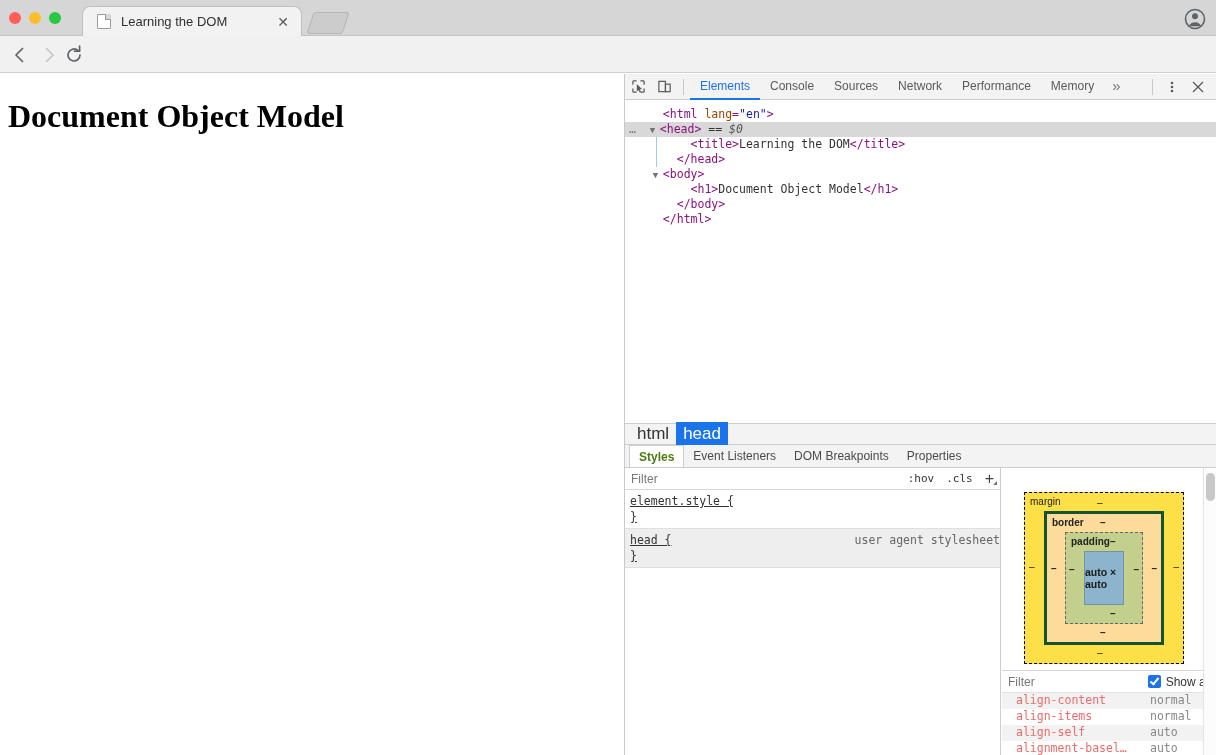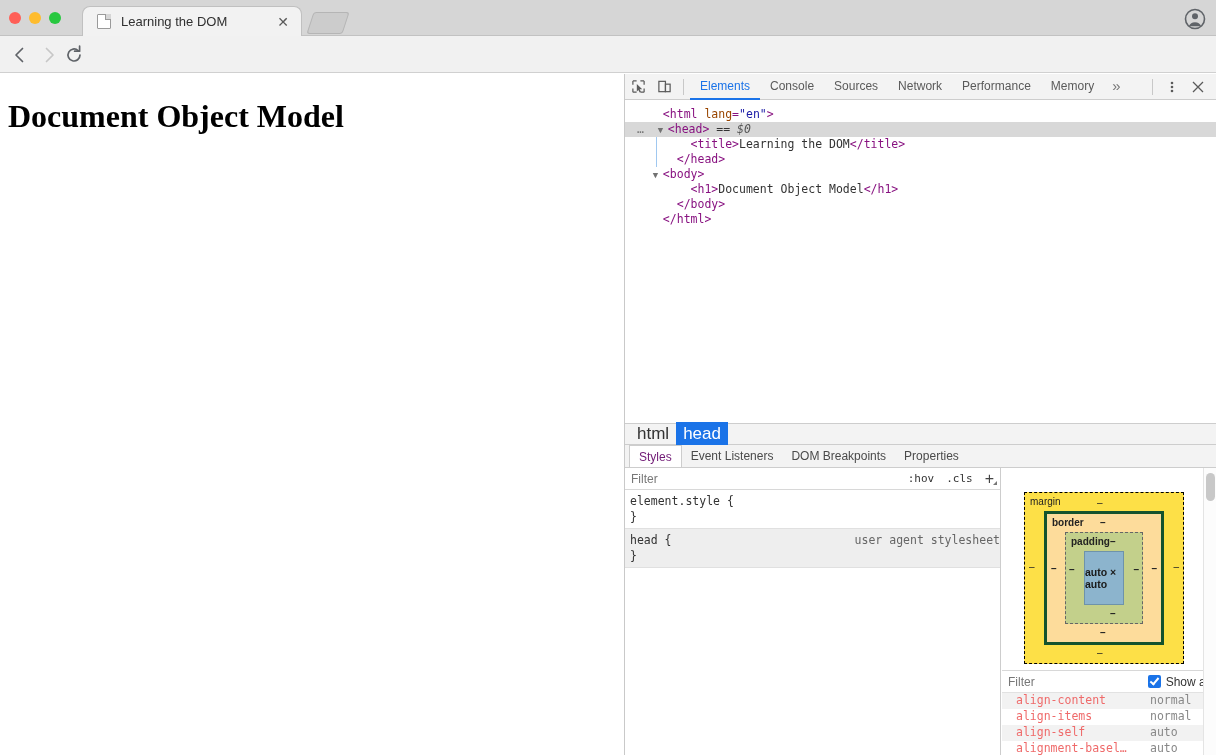--- a/index.html
+++ b/index.html
@@ -126,21 +126,21 @@
   }
   .dt-right { margin-left: auto; display: flex; align-items: center; padding-right: 6px; }
 
   
   .dom-tree {
     position: absolute; left: 0; top: 26px; width: 592px; height: 323px;
     overflow: hidden; font-size: 11.5px; line-height: 15px;
     padding-top: 7px; color: #333;
   }
   .dom-row { height: 15px; white-space: pre; position: relative; padding-left: 14px; }
-  .dom-row.selected { background: #d8d8d8; padding-left: 12px; }
+  .dom-row.selected { background: #d8d8d8; padding-left: 4px; }
   .tok-tag   { color: #881280; }
   .tok-attr  { color: #994500; }
   .tok-val   { color: #1a1aa6; }
   .tok-text  { color: #333; }
   .tok-doctype { color: #a6a6a6; }
   .tok-dollar { color: #555; font-style: italic; }
   .tok-ellipsis { color: #777; }
   .caret { display: inline-block; width: 10px; color: #727272; font-size: 9px; }
   .guide {
     position: absolute; left: 31px; top: 0; width: 1px; height: 15px;
@@ -163,23 +163,24 @@
   .style-tabs {
     position: absolute; left: 0; top: 371px; width: 592px; height: 23px;
     background: #f3f3f3; border-bottom: 1px solid #cdcdcd;
     display: flex; align-items: stretch; padding-left: 4px;
   }
   .style-tab {
     font-family: "Liberation Sans", sans-serif; font-size: 12px;
     color: #4a4a4a; padding: 0 9px; line-height: 22px; white-space: nowrap;
   }
   .style-tab.active {
-    background: #fff; color: #701a75;
+    background: #fff; color: #4d7c0f;
     border-left: 1px solid #cdcdcd; border-right: 1px solid #cdcdcd;
     border-top: 1px solid #cdcdcd;
+    font-weight: bold;
   }
 
   
   .styles-pane {
     position: absolute; left: 0; top: 394px; width: 376px; height: 287px;
     border-right: 1px solid #cdcdcd; background: #fff; overflow: hidden;
   }
   .filter-row {
     height: 22px; border-bottom: 1px solid #d8d8d8;
     display: flex; align-items: center; padding: 0 6px;
@@ -190,21 +191,21 @@
     font-family: "DejaVu Sans Mono", monospace; font-size: 11px;
     color: #333; margin-left: 12px;
   }
   .plus-btn { margin-left: 12px; font-size: 16px; color: #444; line-height: 14px; position: relative; }
   .plus-btn::after {
     content: ""; position: absolute; right: -3px; bottom: 1px;
     border-left: 4px solid transparent; border-bottom: 4px solid #777;
   }
   .rule { font-size: 11.5px; line-height: 16px; padding: 3px 0 3px 5px; color: #333; }
   .rule.ua { background: #eeeeee; border-top: 1px solid #e0e0e0; border-bottom: 1px solid #e0e0e0; position: relative; }
-  .rule .sel { color: #333; }
+  .rule .sel { color: #333; text-decoration: underline; }
   .rule .origin {
     position: absolute; right: 0; top: 3px; color: #666; font-size: 11.5px;
   }
   .prop-name { color: #c41a16; padding-left: 16px; }
   .prop-val { color: #333; }
 
   
   .computed-pane {
     position: absolute; left: 377px; top: 394px; width: 215px; height: 287px;
     background: #fff; overflow: hidden;

